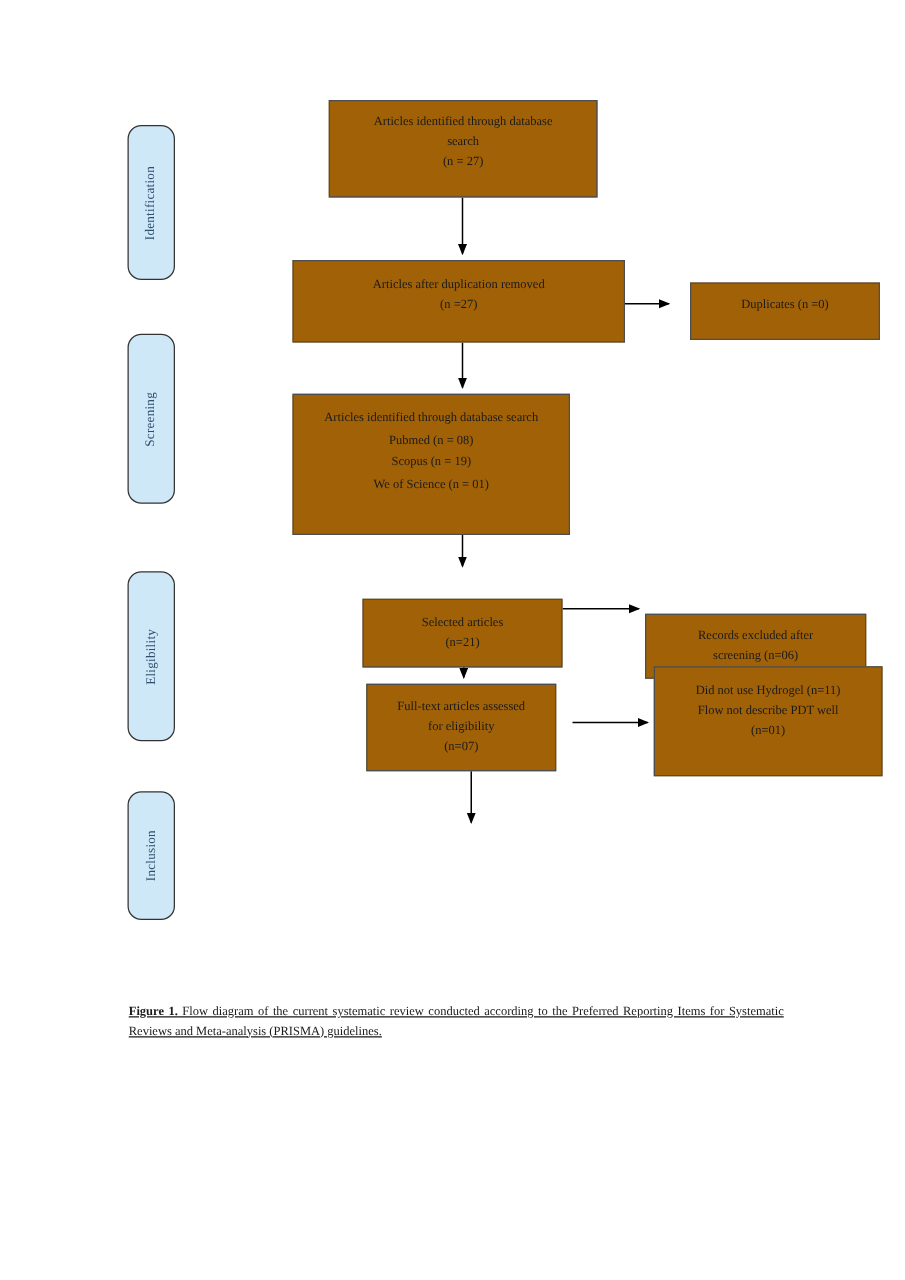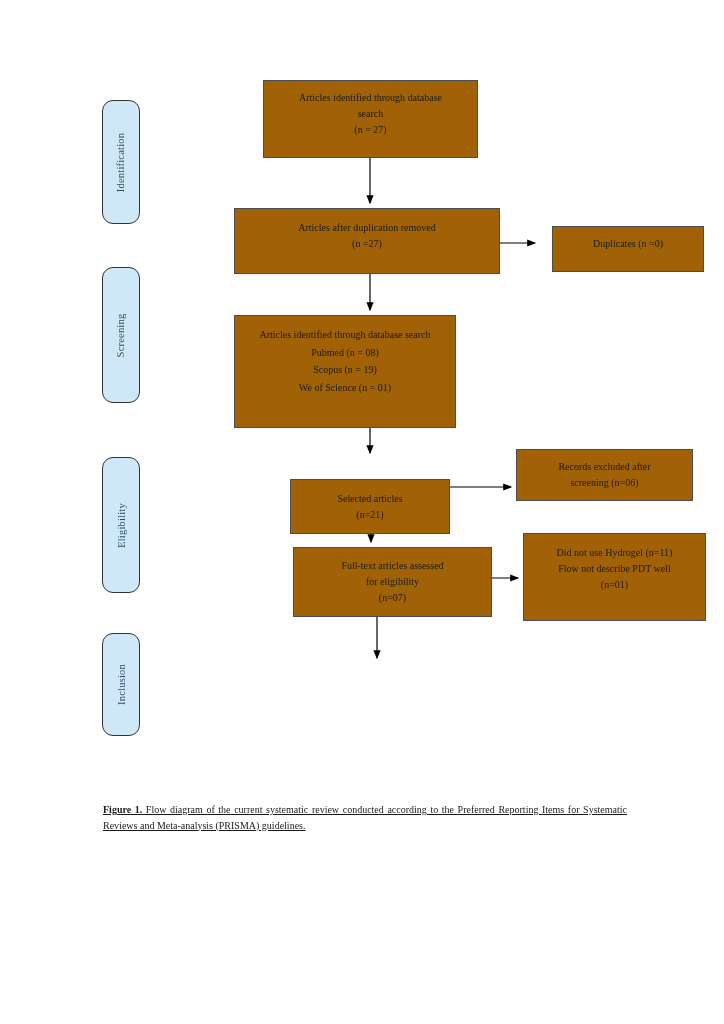--- a/index.html
+++ b/index.html
@@ -93,26 +93,26 @@
     <div>Pubmed (n = 08)</div>
     <div>Scopus (n = 19)</div>
     <div>We of Science (n = 01)</div>
   </div>
 
   <div class="box center" style="left:290px;top:458px;width:160px;height:55px;margin-top:21px;">
     <div>Selected articles</div>
     <div>(n=21)</div>
   </div>
 
-  <div class="box center" style="left:516px;top:449px;width:177px;height:52px;">
+  <div class="box center" style="left:516px;top:491px;width:177px;height:52px;">
     <div>Records excluded after</div>
     <div>screening (n=06)</div>
   </div>
 
-  <div class="box center" style="left:293px;top:547px;width:199px;height:70px;">
+  <div class="box center" style="left:293px;top:547px;width:152px;height:70px;">
     <div>Full-text articles assessed</div>
     <div>for eligibility</div>
     <div>(n=07)</div>
   </div>
 
   <div class="box" style="left:523px;top:533px;width:183px;height:88px;padding-top:11px;">
     <div>Did not use Hydrogel (n=11)</div>
     <div>Flow not describe PDT well</div>
     <div>(n=01)</div>
   </div>

